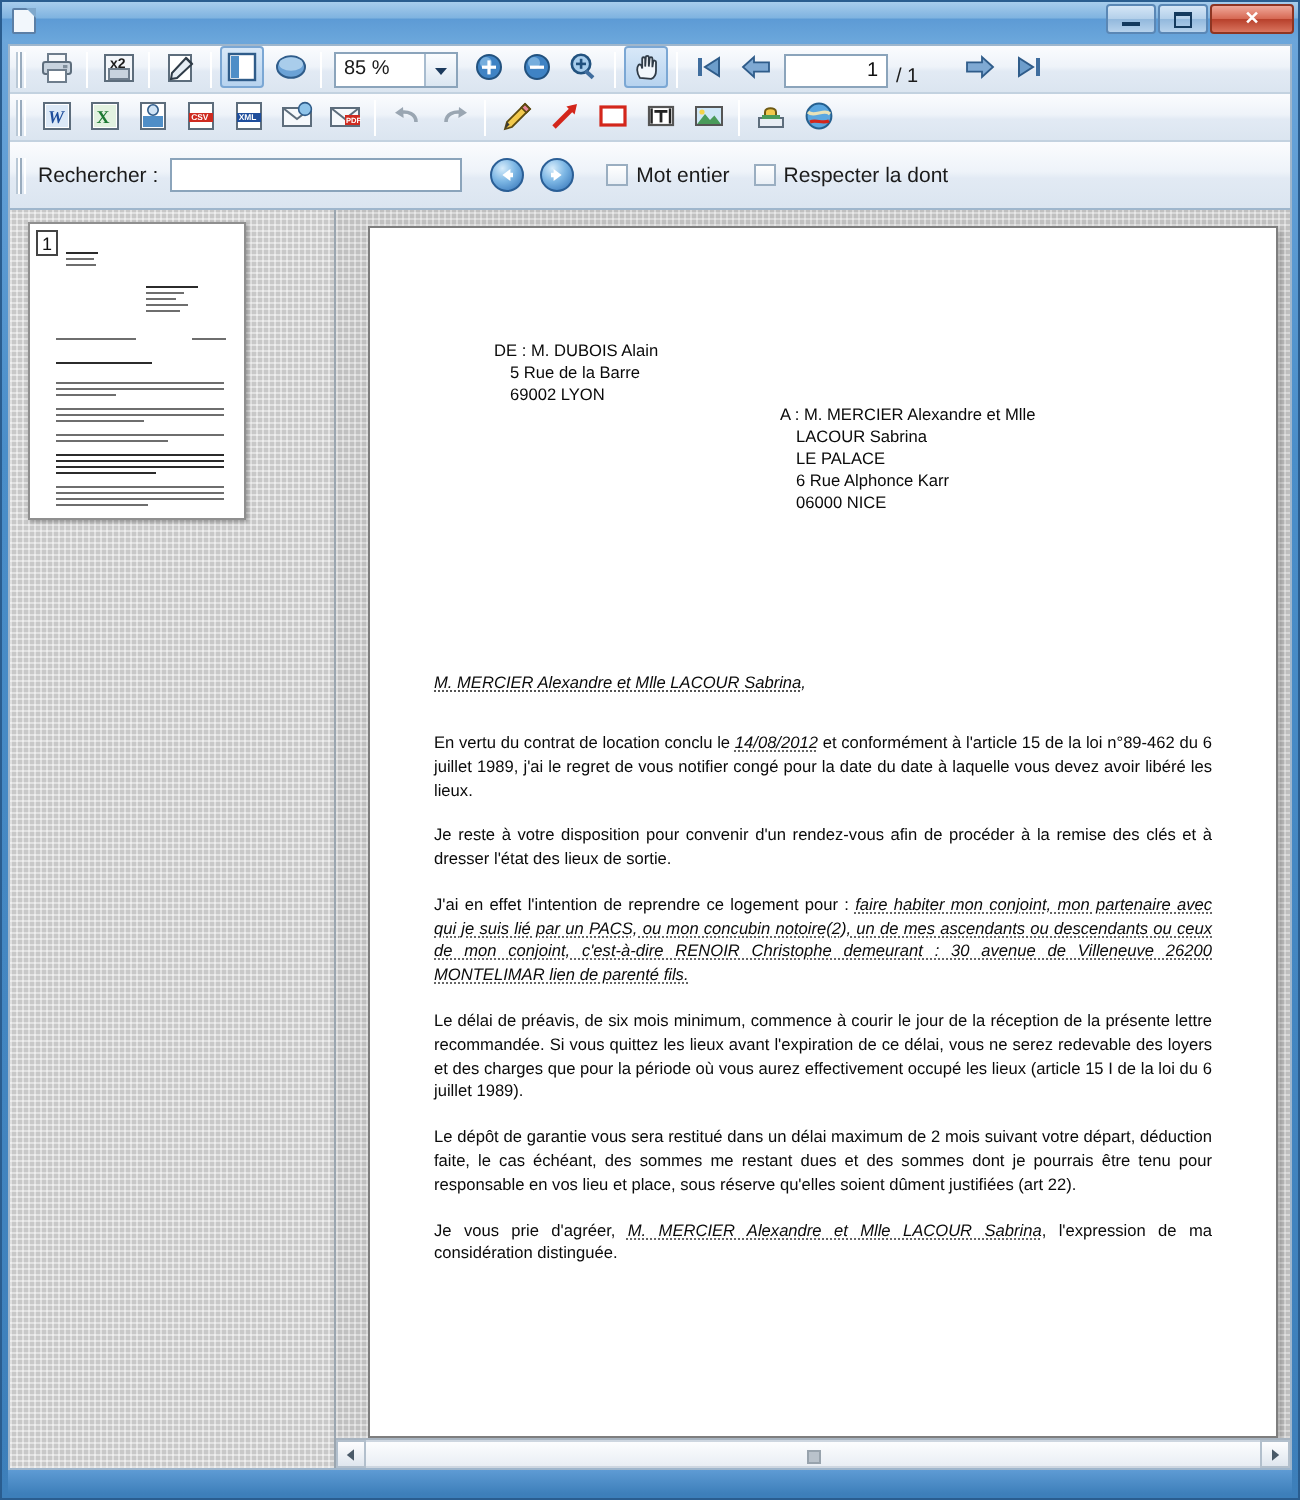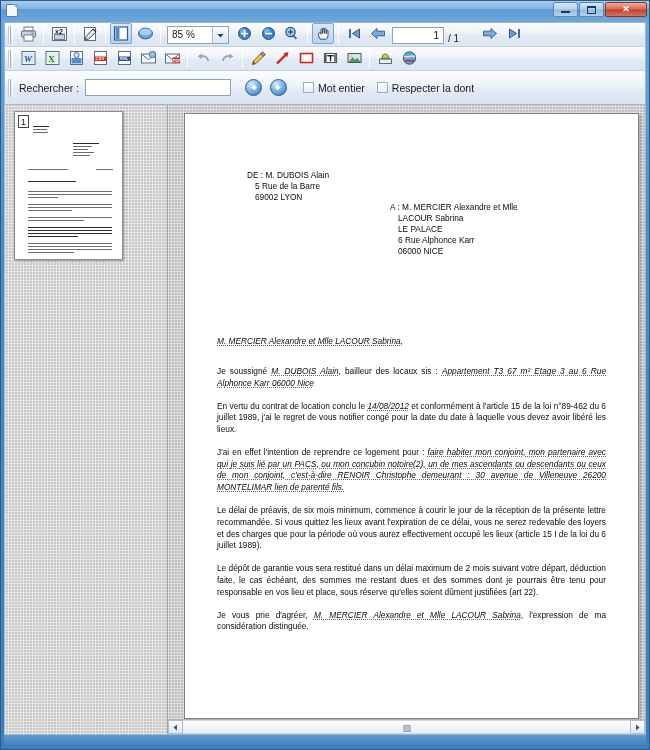--- a/index.html
+++ b/index.html
@@ -699,22 +699,22 @@
             <div class="addr-ind">LACOUR Sabrina</div>
             <div class="addr-ind">LE PALACE</div>
             <div class="addr-ind">6 Rue Alphonce Karr</div>
             <div class="addr-ind">06000 NICE</div>
           </div>
 
 
           <div class="salut">M. MERCIER Alexandre et Mlle LACOUR Sabrina,</div>
 
           <div id="body-paras">
-              <div class="para"><span>Je soussigné </span><span class="mark">M. DUBOIS Alain</span><span>, bailleur des locaux sis : </span><span class="mark">Appartement T3 67 m² Etage 3 au 6 Rue Alphonce Karr 06000 Nice</span></div>
               <div class="para"><span>En vertu du contrat de location conclu le </span><span class="mark">14/08/2012</span><span> et conformément à l'article 15 de la loi n°89-462 du 6 juillet 1989, j'ai le regret de vous notifier congé pour la date du  date à laquelle vous devez avoir libéré les lieux.</span></div>
+              <div class="para"><span>Je reste à votre disposition pour convenir d'un rendez-vous afin de procéder à la remise des clés et à dresser l'état des lieux de sortie.</span></div>
               <div class="para"><span>J'ai en effet l'intention de reprendre ce logement pour : </span><span class="mark">faire habiter mon conjoint, mon partenaire avec qui je suis lié par un PACS, ou mon concubin notoire(2), un de mes ascendants ou descendants ou ceux de mon conjoint, c'est-à-dire RENOIR Christophe demeurant : 30 avenue de Villeneuve 26200 MONTELIMAR lien de parenté fils.</span></div>
               <div class="para"><span>Le délai de préavis, de six mois minimum, commence à courir le jour de la réception de la présente lettre recommandée. Si vous quittez les lieux avant l'expiration de ce délai, vous ne serez redevable des loyers et des charges que pour la période où vous aurez effectivement occupé les lieux (article 15 I de la loi du 6 juillet 1989).</span></div>
               <div class="para"><span>Le dépôt de garantie vous sera restitué dans un délai maximum de 2 mois suivant votre départ, déduction faite, le cas échéant, des sommes me restant dues et des sommes dont je pourrais être tenu pour responsable en vos lieu et place, sous réserve qu'elles soient dûment justifiées (art 22).</span></div>
               <div class="para"><span>Je vous prie d'agréer, </span><span class="mark">M. MERCIER Alexandre et Mlle LACOUR Sabrina</span><span>, l'expression de ma considération distinguée.</span></div>
             </div>
 
         </div>
       </div>
 
       <div id="hscroll">

